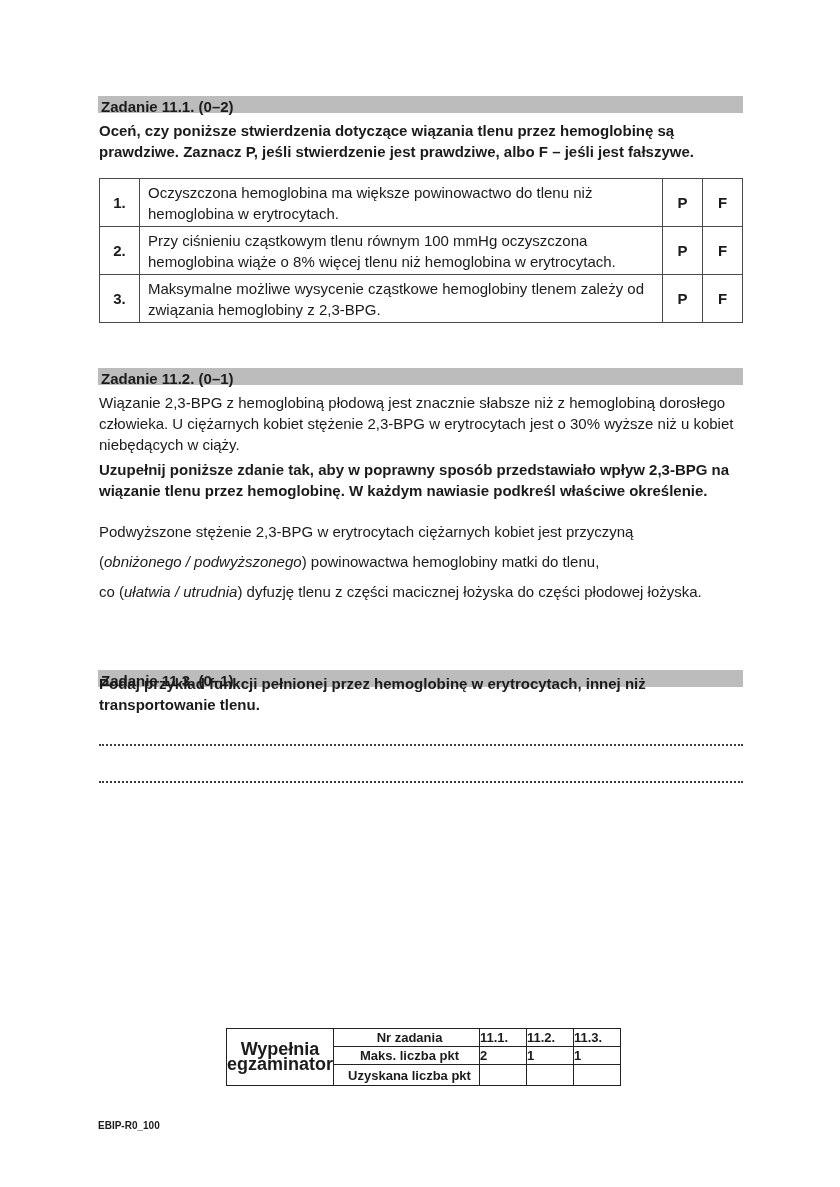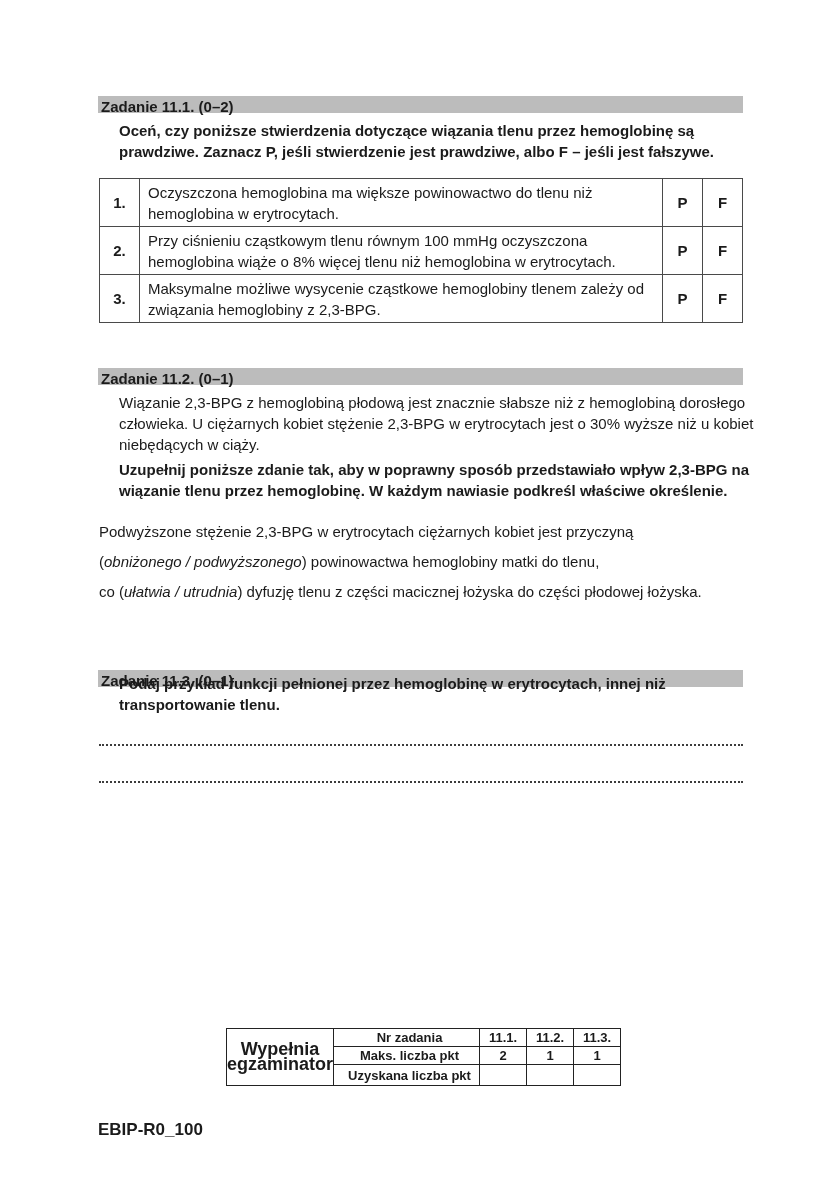--- a/index.html
+++ b/index.html
@@ -27,21 +27,20 @@
     font-weight: bold;
     line-height: 22px;
     padding-left: 3px;
   }
   .para {
     position: absolute;
     left: 99px;
     width: 646px;
     font-size: 15px;
     line-height: 21px;
-    margin-left: 20px;
   }
   .bold { font-weight: bold; }
   .it { font-style: italic; }
 
   
   .statements-table {
     position: absolute;
     left: 99px;
     top: 178px;
     width: 643px;
@@ -95,35 +94,35 @@
     vertical-align: middle;
     overflow: hidden;
   }
   .examiner-table .col-who   { width: 102px; }
   .examiner-table .col-label { width: 146px; }
   .examiner-table .col-val   { width: 47px; }
   .examiner-table tr.r-small td { height: 18px; }
   .examiner-table tr.r-tall td  { height: 21px; }
   .ex-who { text-align: center; line-height: 15px; font-size: 18px; }
   .ex-label { padding-left: 6px; white-space: nowrap; text-align: center; }
-  .ex-val { text-align: center; }
+  .ex-val { }
 
   .page-number {
     position: absolute;
     left: 0;
     top: 1103px;
     width: 840px;
     text-align: center;
     font-size: 15px;
   }
   .footer-code {
     position: absolute;
     left: 98px;
     top: 1120px;
-    font-size: 17px;
+    font-size: 10px;
     font-weight: bold;
   }
 </style>
 </head>
 <body>
 
 <div class="page">
 
   <div class="section-header" style="top:96px">Zadanie 11.1. (0–2)</div>
 

